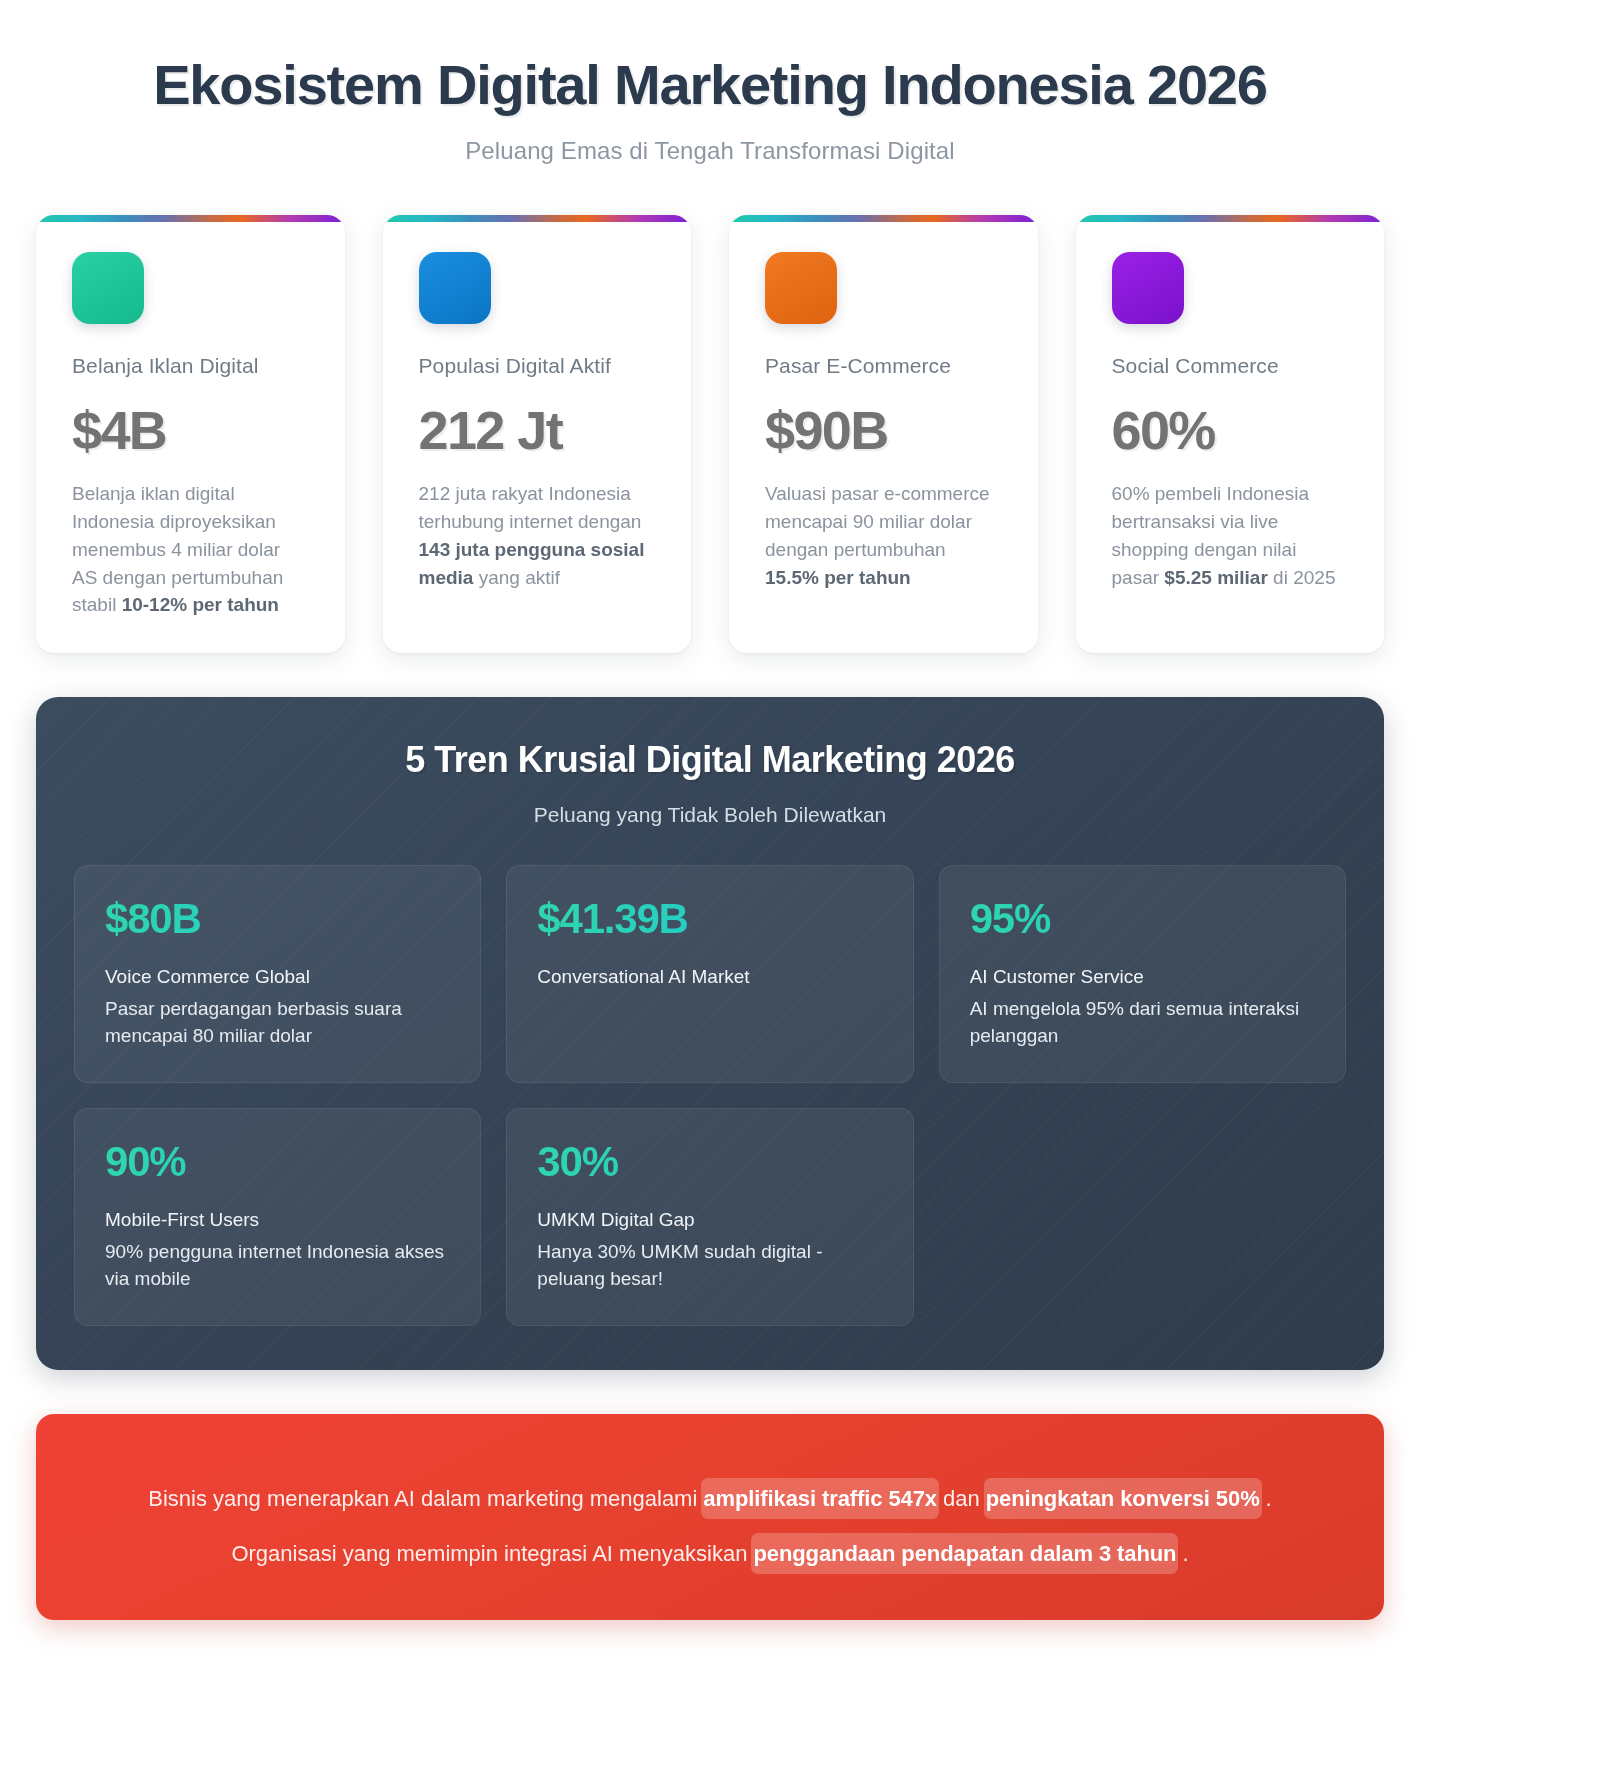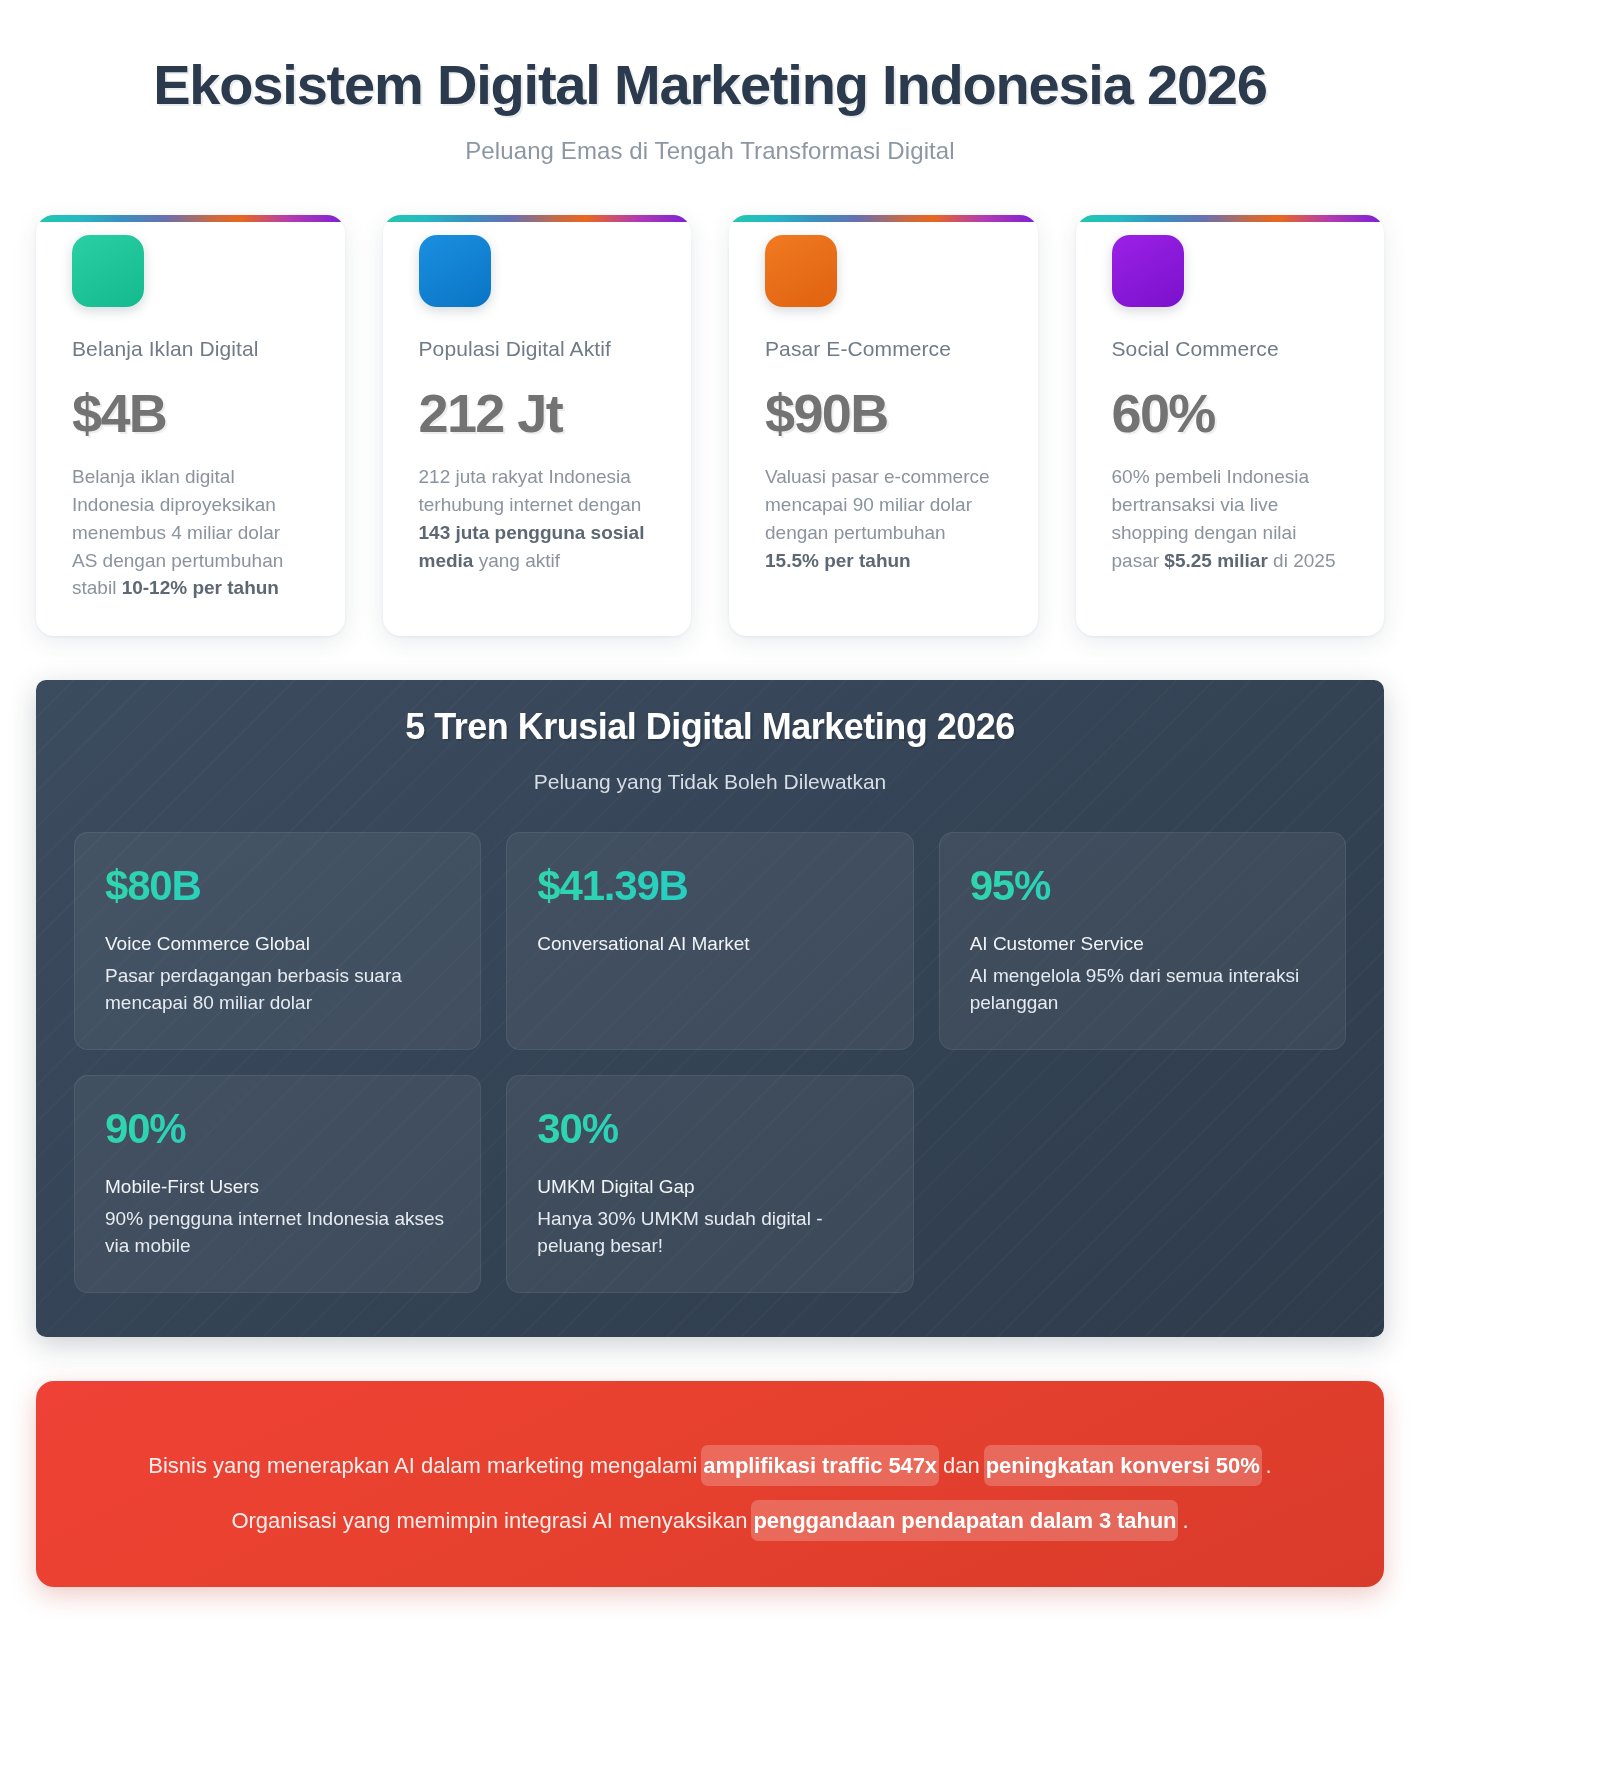--- a/index.html
+++ b/index.html
@@ -43,21 +43,21 @@
     display: grid;
     grid-template-columns: repeat(4, 1fr);
     gap: 38px;
     margin-top: 24px;
   }
 
   .stat-card {
     position: relative;
     background: #ffffff;
     border-radius: 18px;
-    padding: 20px 36px 34px 36px;
+    padding: 37px 36px 34px 36px;
     box-shadow: 0 6px 24px rgba(40,55,75,0.10), 0 1px 3px rgba(40,55,75,0.06);
     overflow: hidden;
     min-height: 410px;
   }
 
   .stat-card .bar {
     position: absolute;
     top: 0; left: 0; right: 0;
     height: 7px;
     background: linear-gradient(90deg,
@@ -99,29 +99,29 @@
     font-size: 19px;
     line-height: 1.46;
     color: #8a939e;
   }
   .stat-desc b { color: #5d6874; font-weight: 700; }
 
   
   .trends {
     position: relative;
     margin-top: 44px;
-    border-radius: 10px;
+    border-radius: 22px;
     background:
       repeating-linear-gradient(135deg,
         rgba(255,255,255,0.018) 0px,
         rgba(255,255,255,0.018) 2px,
         rgba(255,255,255,0) 2px,
         rgba(255,255,255,0) 26px),
       linear-gradient(150deg, #3c4c5f 0%, #364557 38%, #2e3c4c 100%);
-    padding: 26px 38px 44px 38px;
+    padding: 42px 38px 44px 38px;
     box-shadow: 0 8px 28px rgba(30,42,58,0.22);
     overflow: hidden;
   }
 
   .trends-title {
     text-align: center;
     font-size: 36px;
     font-weight: 800;
     color: #ffffff;
     letter-spacing: -0.5px;

